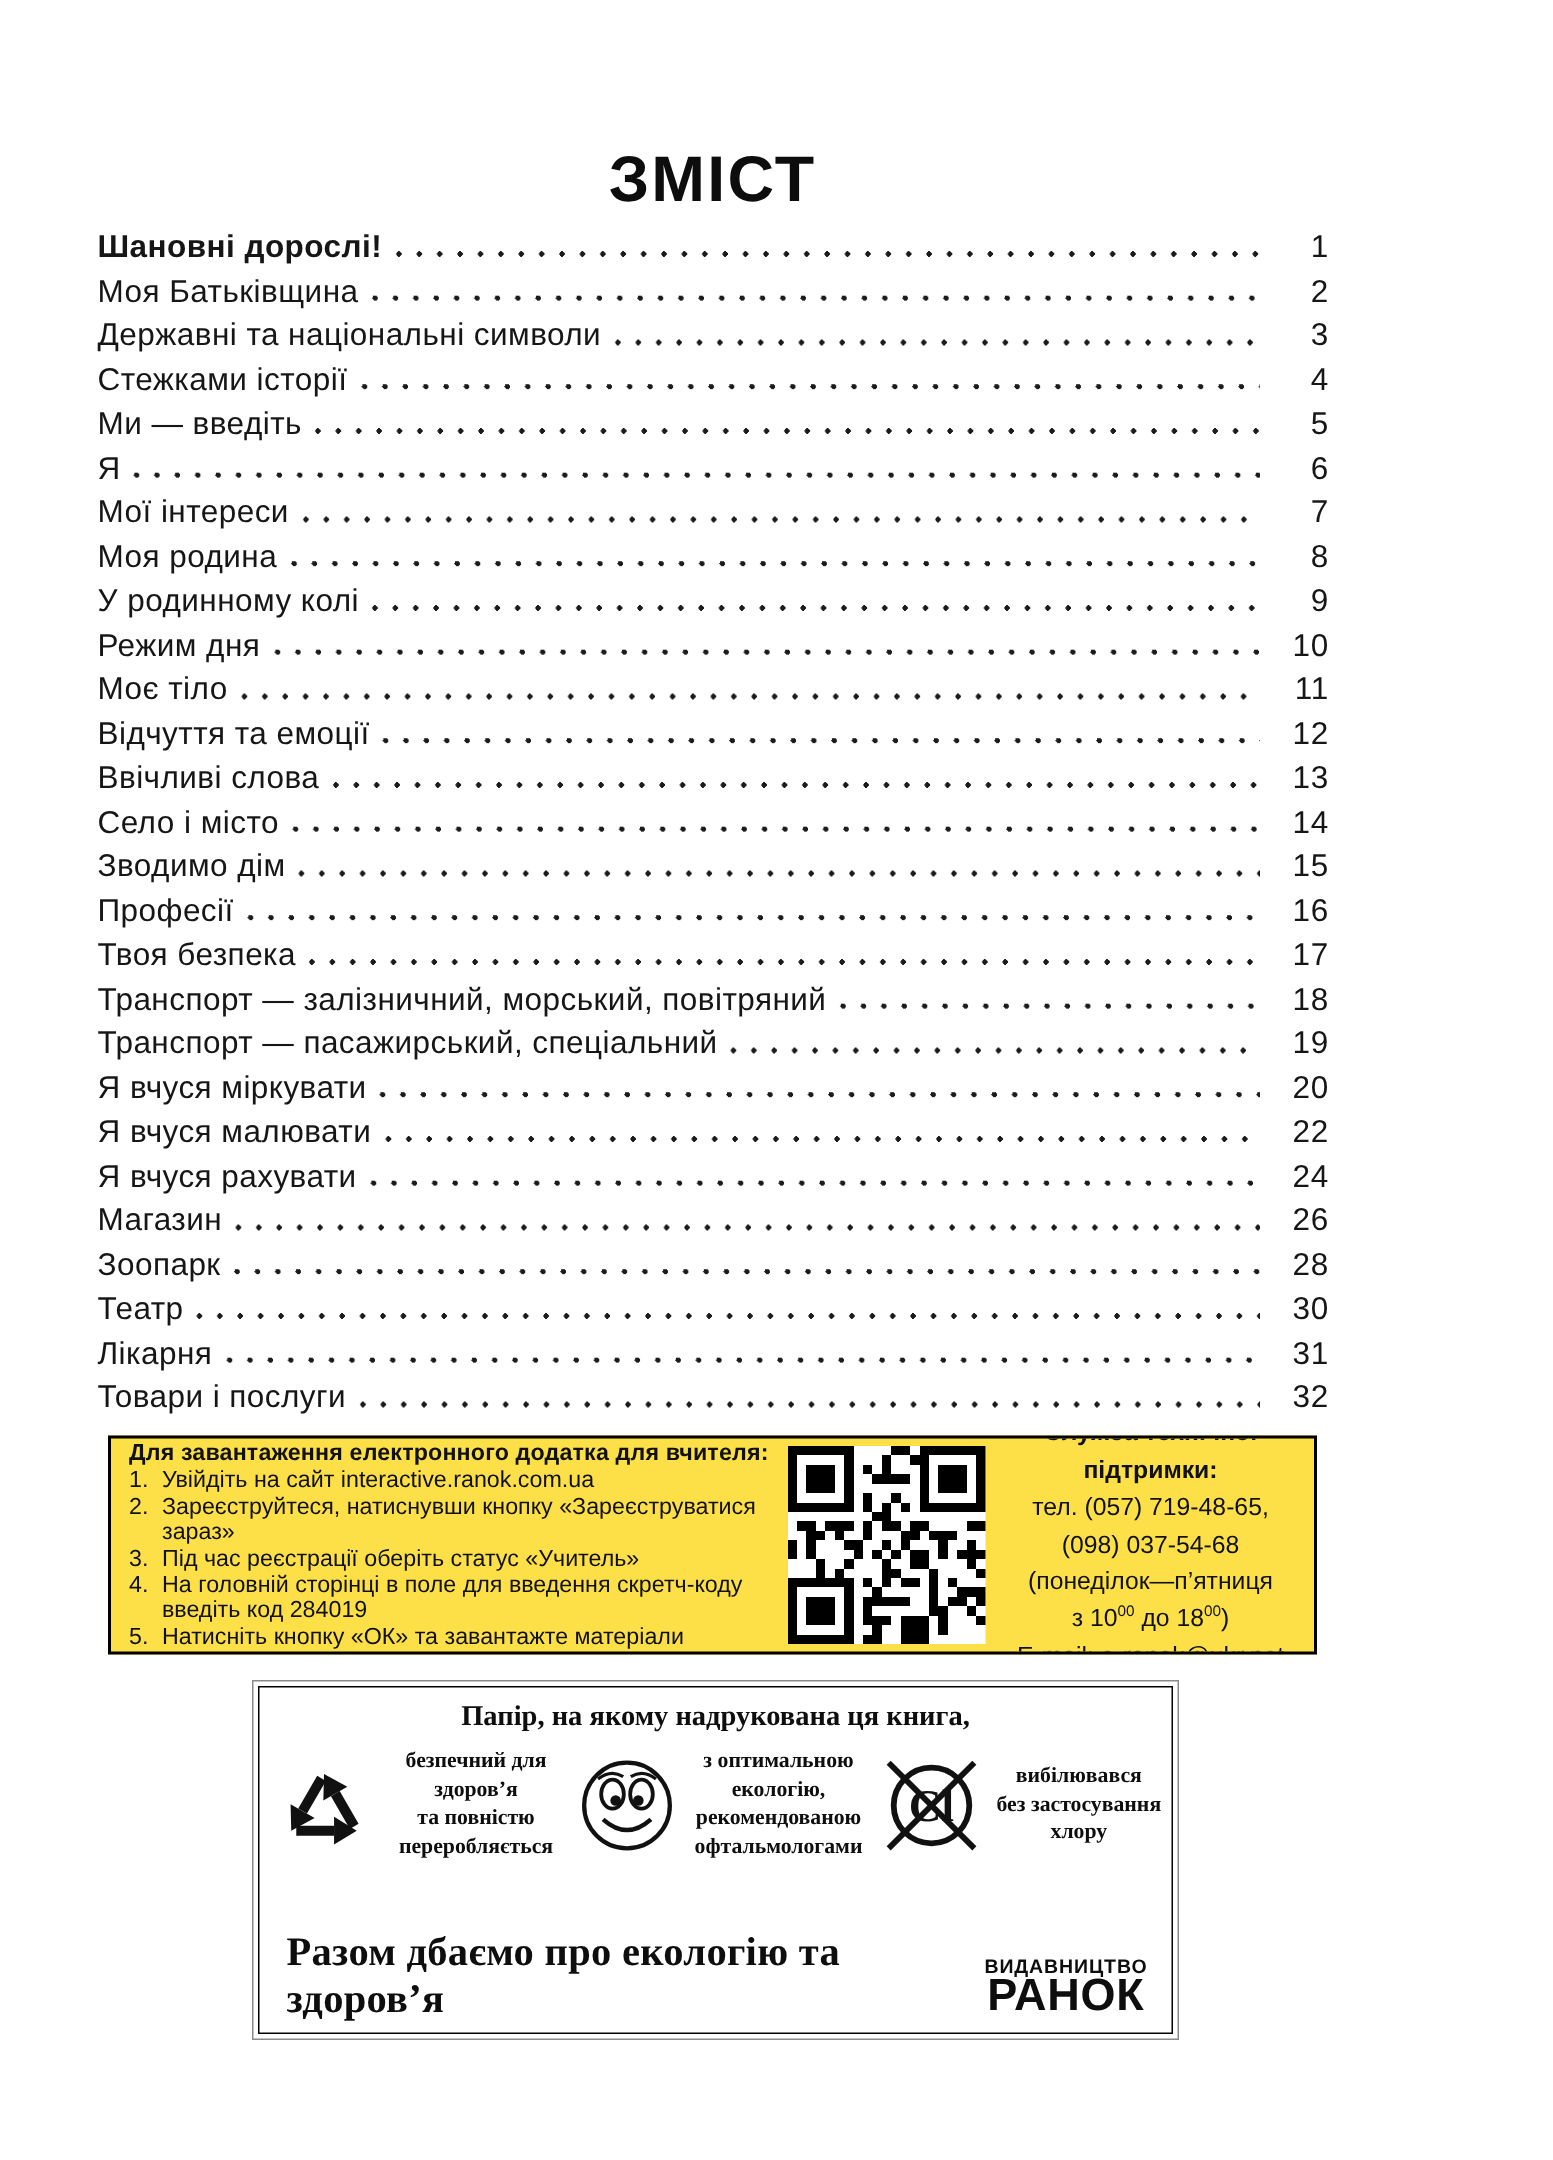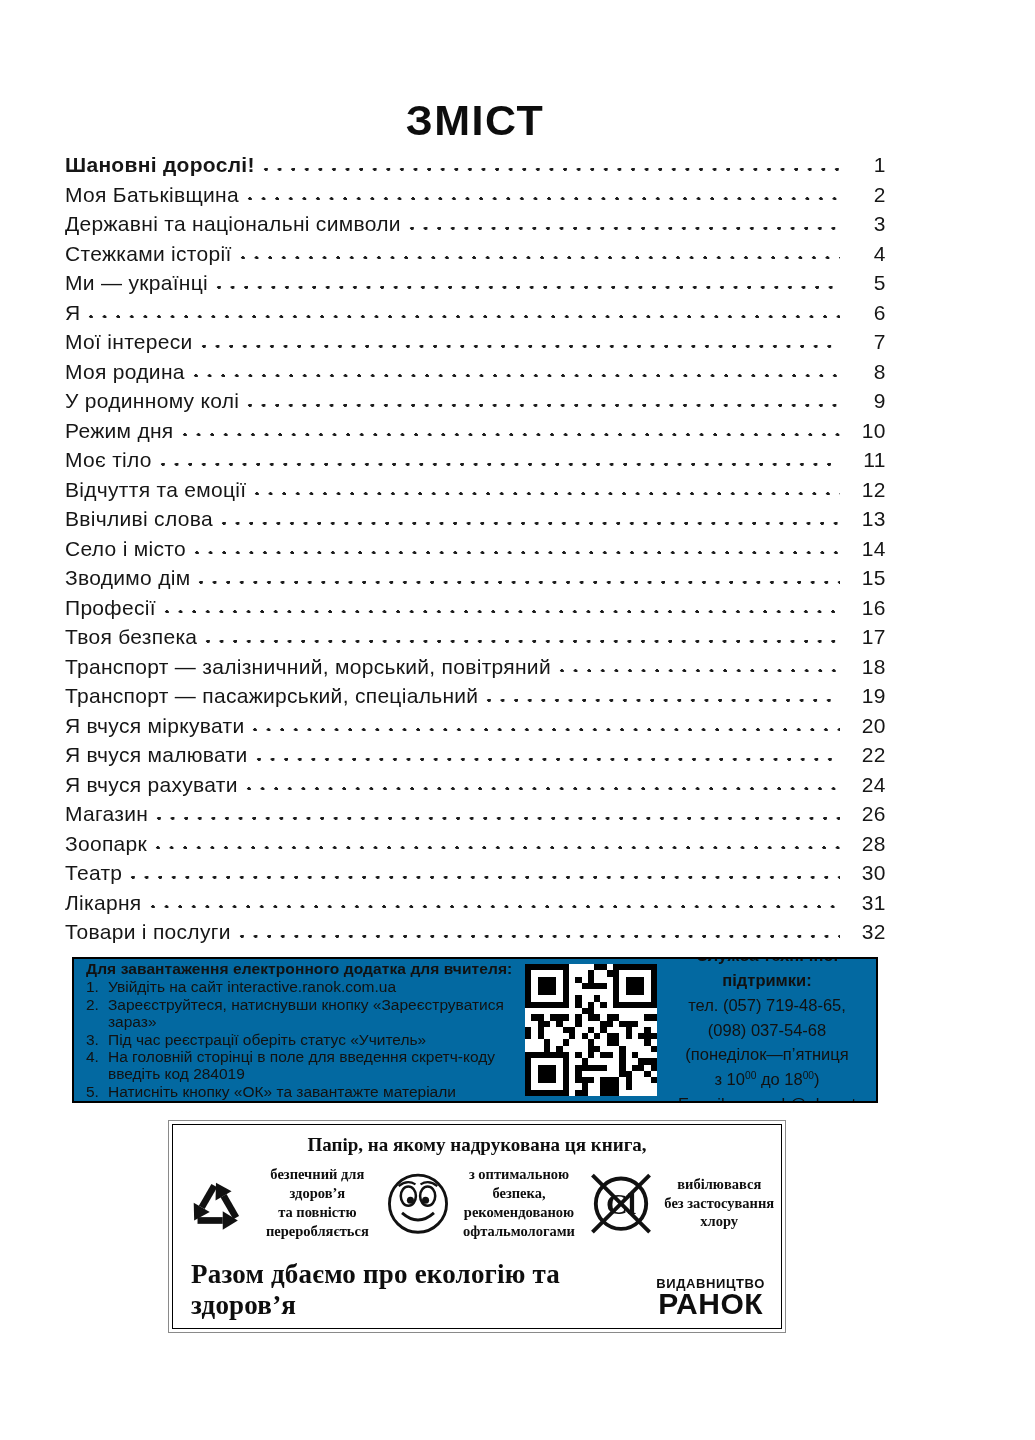--- a/index.html
+++ b/index.html
@@ -35,37 +35,37 @@
     background-size:13.6px 29.5px;
     background-repeat:repeat-x;
     margin-right:6px;
     min-width:20px;
   }
   .toc-page { width:40px; text-align:right; white-space:nowrap; letter-spacing:0.5px; }
 
   
   .teacher-box {
     position:absolute; left:72px; top:957px; width:806px; height:146px;
-    border:2px solid #000; background:#0369a1;
+    border:2px solid #000; background:#fde047;
     display:flex; align-items:center; padding:5px 10px 5px 12px; gap:10px;
     overflow:hidden;
   }
   .instructions { width:428px; font-size:15.5px; line-height:1.12; color:#111; }
   .instructions-heading { font-weight:bold; margin-bottom:1px; letter-spacing:0.1px; }
   .step { display:flex; }
   .step-num { width:22px; flex:0 0 22px; }
   .step-text { flex:1; }
   .qr-wrap { width:134px; height:134px; flex:0 0 134px; display:flex; align-items:center; justify-content:center; }
   .support { flex:1; text-align:center; font-size:16.5px; line-height:1.5; color:#111; }
   .support-heading { font-weight:bold; font-size:16.5px; }
   .sup { font-size:0.62em; vertical-align:super; letter-spacing:0; }
 
   
   .eco-box {
-    position:absolute; left:168px; top:1120px; width:618px; height:213px;
+    position:absolute; left:168px; top:1120px; width:618px; height:240px;
     border:1px solid #8a8a8a; padding:3px; background:#fff;
   }
   .eco-inner {
     width:100%; height:100%; border:1px solid #000;
     font-family:"Liberation Serif", serif; color:#0e0e0e;
     position:relative; padding-top:9px;
   }
   .eco-title { text-align:center; font-weight:bold; font-size:19px; }
   .eco-items { display:flex; margin-top:4px; }
   .eco-item { flex:1; display:flex; align-items:center; }
@@ -108,21 +108,21 @@
       <span class="toc-page">3</span>
     </div>
 
     <div class="toc-row">
       <span class="toc-label">Стежками історії</span>
       <span class="leader"></span>
       <span class="toc-page">4</span>
     </div>
 
     <div class="toc-row">
-      <span class="toc-label">Ми — українці</span>
+      <span class="toc-label">Ми — введіть</span>
       <span class="leader"></span>
       <span class="toc-page">5</span>
     </div>
 
     <div class="toc-row">
       <span class="toc-label">Я</span>
       <span class="leader"></span>
       <span class="toc-page">6</span>
     </div>
 
@@ -543,21 +543,21 @@
               <ellipse cx="38.5" cy="43" rx="9" ry="11.5" stroke="#111" stroke-width="3"></ellipse>
               <ellipse cx="61.5" cy="43" rx="9" ry="11.5" stroke="#111" stroke-width="3"></ellipse>
               <circle cx="41" cy="48" r="4.2" fill="#111"></circle>
               <circle cx="59" cy="48" r="4.2" fill="#111"></circle>
               <path d="M27 31 Q37 23 47 29" stroke="#111" stroke-width="2.6"></path>
               <path d="M53 29 Q63 23 73 31" stroke="#111" stroke-width="2.6"></path>
               <path d="M31 63 Q50 80 69 63" stroke="#111" stroke-width="3.4"></path>
             </svg>
           </div>
           <div class="eco-caption">
-            <div>з оптимальною безпека,</div>
+            <div>з оптимальною екологію,</div>
             <div>рекомендованою</div>
             <div>офтальмологами</div>
           </div>
         </div>
 
         <div class="eco-item">
           <div class="eco-icon">
             <svg width="86" height="84" viewBox="0 0 100 100" fill="none">
               <circle cx="50" cy="52" r="30" stroke="#111" stroke-width="4.6"></circle>
               <text x="50" y="64" text-anchor="middle" font-family="Liberation Serif, serif" font-weight="bold" font-size="36" fill="#111">Cl</text>

